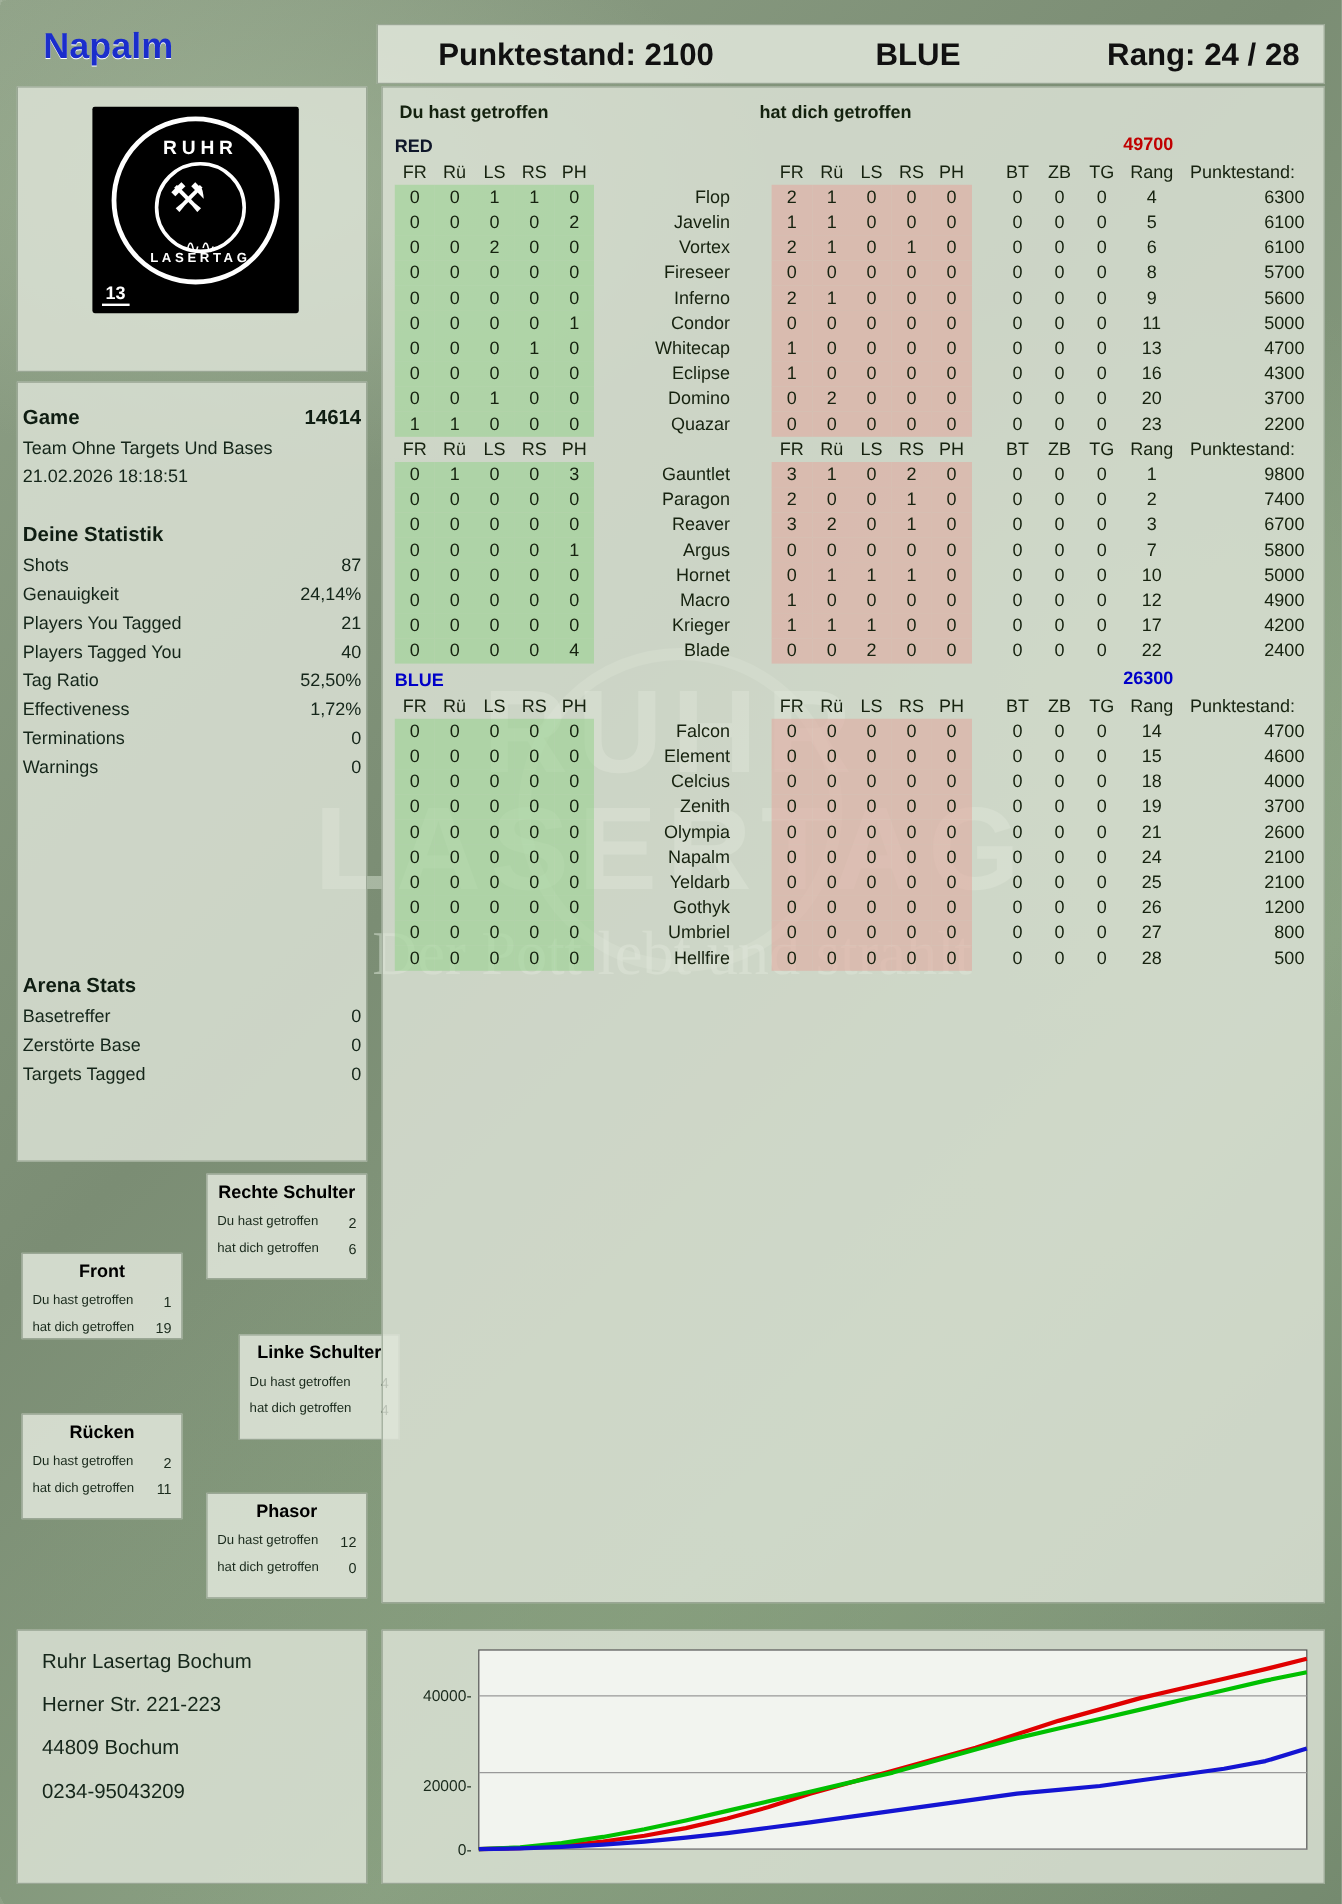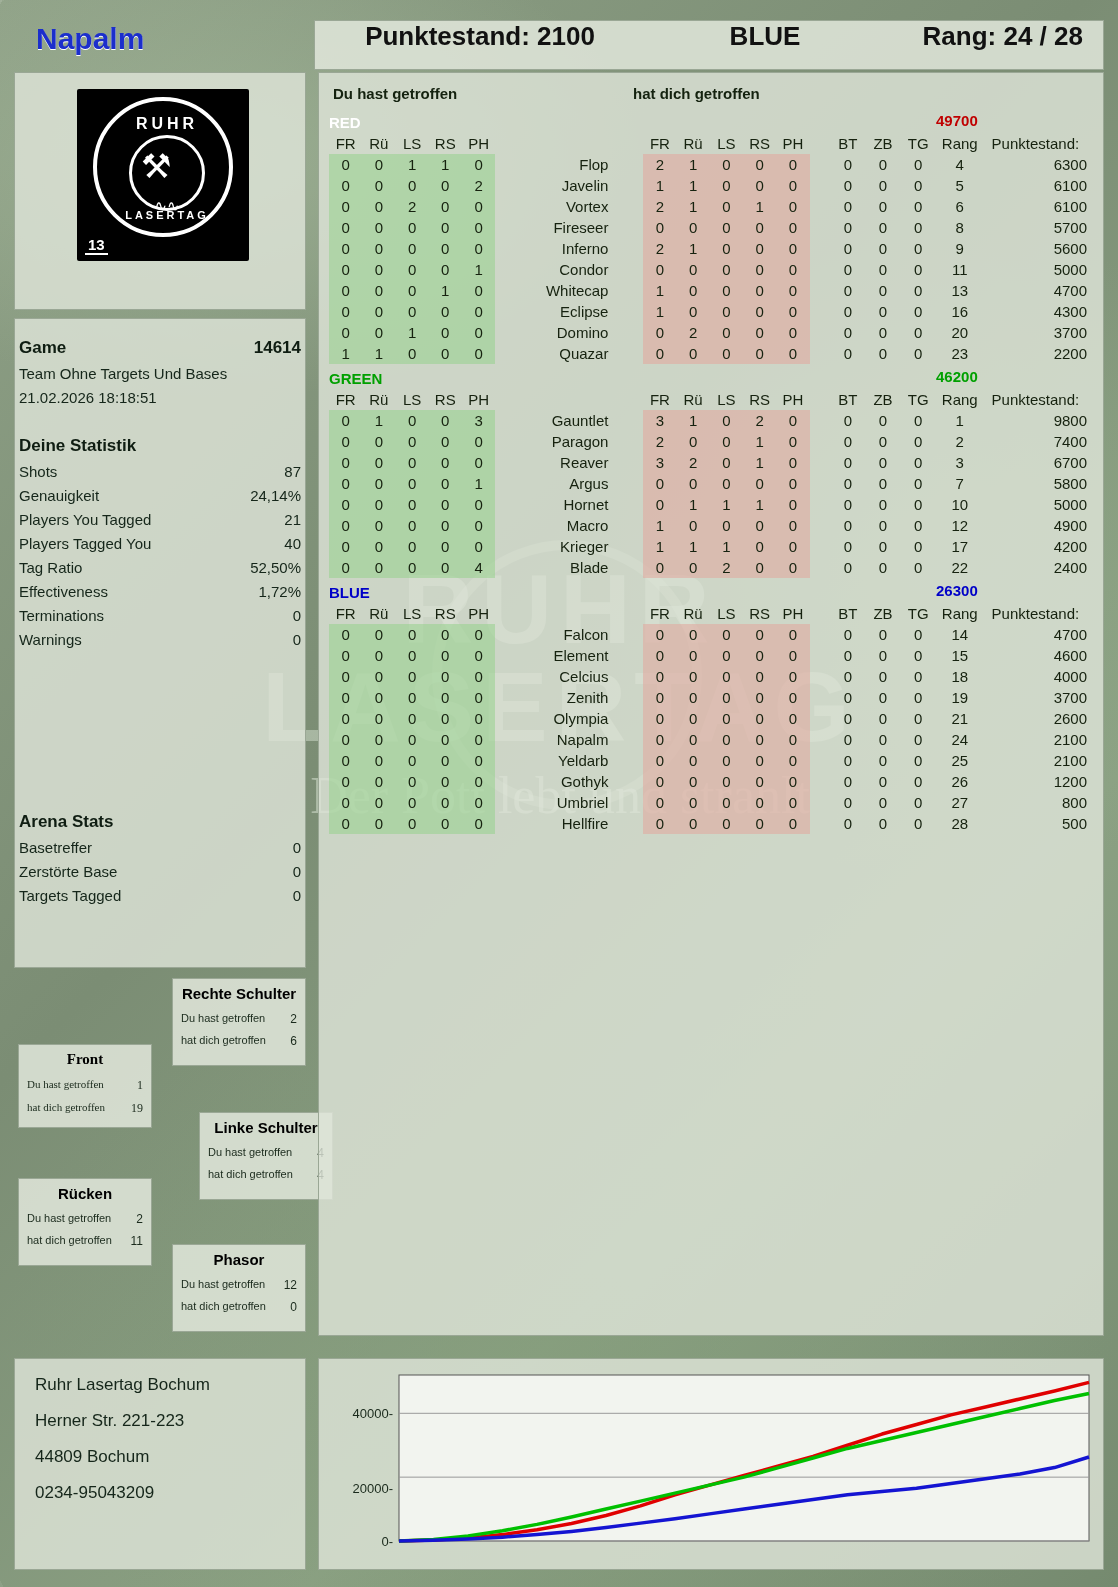--- a/index.html
+++ b/index.html
@@ -48,21 +48,21 @@
   #header-bar{
     position:absolute; left:14px; top:14px; width:1090px; height:50px;
     display:flex; align-items:center;
   }
   #player-name{
     width:300px; font-size:30px; font-weight:bold; color:#1b2ecc; padding-left:22px;
     text-shadow:0 1px 0 #fff;
   }
   #score-strip{
     flex:1; height:50px; background:rgba(226,232,220,.85); border:1px solid #9aa795;
-    display:flex; align-items:flex-start; font-size:26px; font-weight:bold; color:#111;margin-top:12px;
+    display:flex; align-items:center; font-size:26px; font-weight:bold; color:#111;margin-top:12px;
   }
   #score-strip .s1{ width:330px; text-align:center;}
   #score-strip .s2{ width:240px; text-align:center;}
   #score-strip .s3{ flex:1; text-align:right; padding-right:20px;}
 
   
   #logo-panel{ position:absolute; left:14px; top:72px; width:292px; height:238px; }
   #logo-box{
     position:absolute; left:62px; top:16px; width:172px; height:172px; background:#000;
     color:#fff; border-radius:2px;
@@ -82,21 +82,21 @@
   .row{ display:flex; justify-content:space-between; font-size:15px; color:#15261a; margin:7px 0;}
   .hd{ font-size:17px; font-weight:bold; color:#0f1d12; }
   .sp{ height:16px;}
 
   
   .hitbox{ position:absolute; background:rgba(226,232,220,.85); border:1px solid #9aa795; }
   .hit-title{ text-align:center; font-weight:bold; font-size:15px; padding:6px 0 4px;}
   .hit-row{ display:flex; justify-content:space-between; font-size:11px; padding:6px 8px 2px; color:#1a2a1c;}
   .hit-row .hv{ font-size:12px;}
   #hit-rs{ left:172px; top:978px; width:134px; height:88px;}
-  #hit-front{ left:18px; top:1044px; width:134px; height:84px;font-family:Liberation Serif, serif;}
+  #hit-front{ left:18px; top:1044px; width:134px; height:72px;}
   #hit-ls{ left:172px; top:1112px; width:134px; height:88px;margin-left:27px;}
   #hit-back{ left:18px; top:1178px; width:134px; height:88px;}
   #hit-ph{ left:172px; top:1244px; width:134px; height:88px;}
 
   #address-panel{ position:absolute; left:14px; top:1358px; width:292px; height:212px; padding:0 20px;}
   #address-panel div{ font-size:17px; color:#15261a; margin:16px 0;}
 
   
   #main-panel{ position:absolute; left:318px; top:72px; width:786px; height:1264px; padding:10px 10px 0 10px;}
   .colhead{ display:flex; font-size:15px; font-weight:bold; color:#14220f; padding:2px 0 6px 4px;}
@@ -284,21 +284,21 @@
 </div>
 
 <div id="main-panel" class="panel">
   <div class="colhead">
     <div class="a">Du hast getroffen</div>
     <div class="b">hat dich getroffen</div>
   </div>
   <table class="stats" id="stats-table">
       <tbody>
         <tr>
-          <td class="teamname" colspan="5" style="color:#ffffff">RED</td>
+          <td class="teamname" colspan="5" style="color:#0f172a">RED</td>
           <td></td>
           <td></td>
           <td colspan="5"></td>
           <td colspan="4"></td>
           <td class="teamscore" style="color:#c00000">49700</td>
         </tr>
         <tr class="sub">
           <td class="cell">FR</td>
           <td class="cell">Rü</td>
           <td class="cell">LS</td>
@@ -510,28 +510,20 @@
           <td class="cell rzone">0</td>
           <td class="cell rzone">0</td>
           <td class="cell rzone">0</td>
           <td class="cell rzone">0</td>
           <td class="gap"></td>
           <td class="bt">0</td>
           <td class="bt">0</td>
           <td class="bt">0</td>
           <td class="rank">23</td>
           <td class="pts">2200</td>
-        </tr>
-        <tr>
-          <td class="teamname" colspan="5" style="color:#00a000">GREEN</td>
-          <td></td>
-          <td></td>
-          <td colspan="5"></td>
-          <td colspan="4"></td>
-          <td class="teamscore" style="color:#00a000">46200</td>
         </tr>
         <tr class="sub">
           <td class="cell">FR</td>
           <td class="cell">Rü</td>
           <td class="cell">LS</td>
           <td class="cell">RS</td>
           <td class="cell">PH</td>
           <td class="nm"></td>
           <td class="gap"></td>
           <td class="cell">FR</td>

